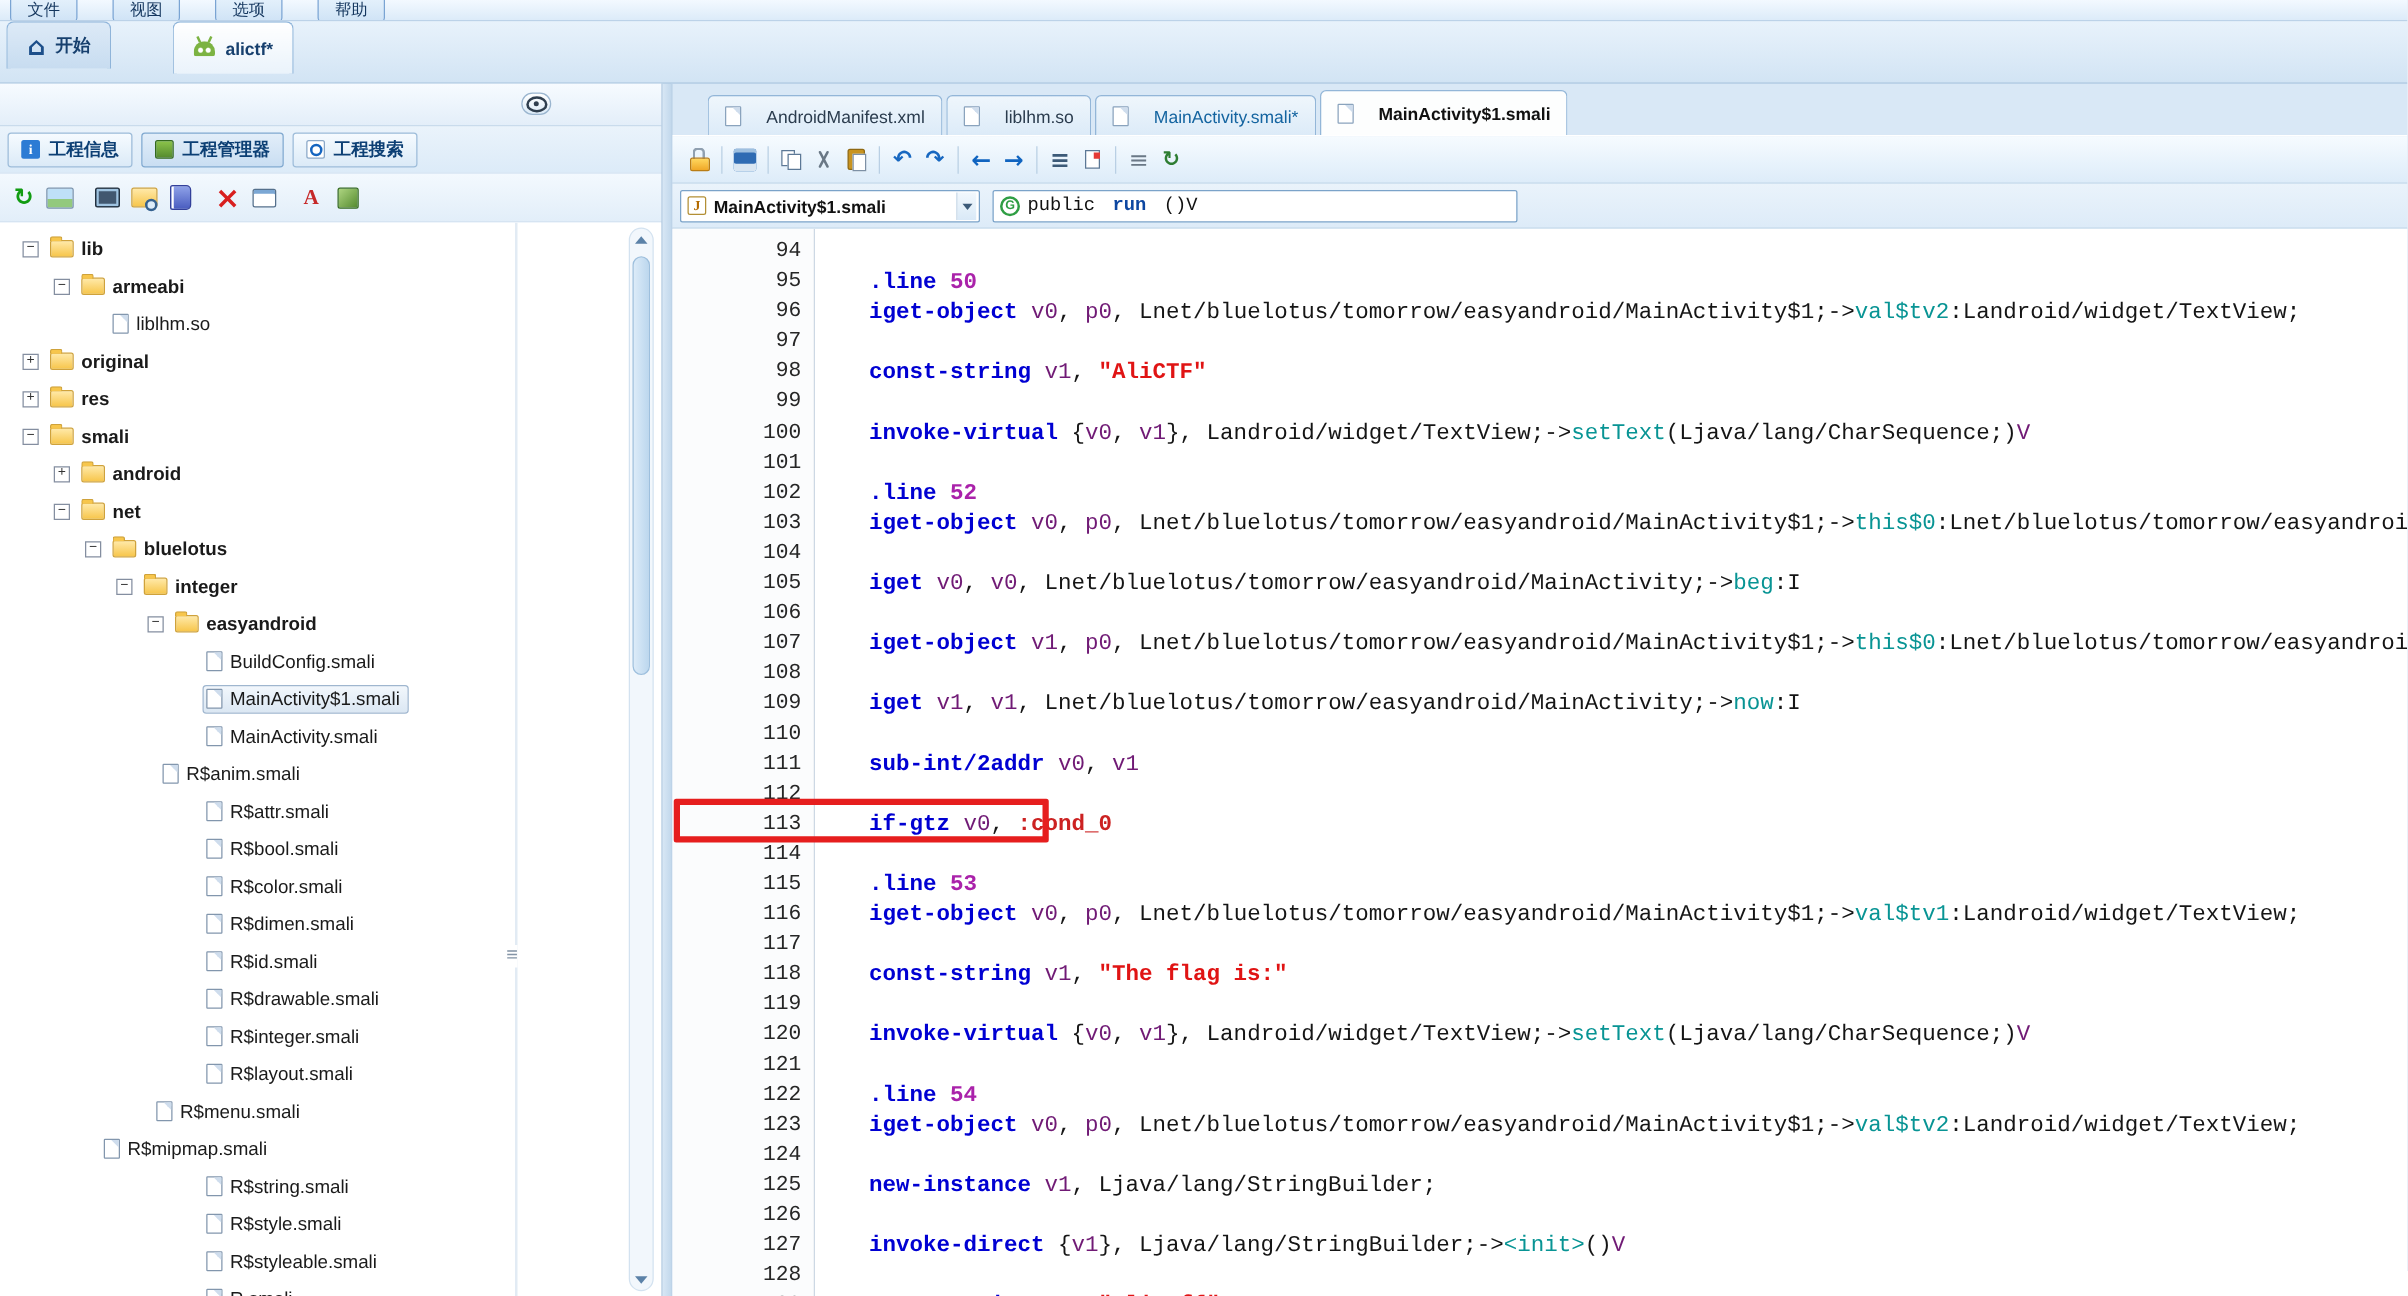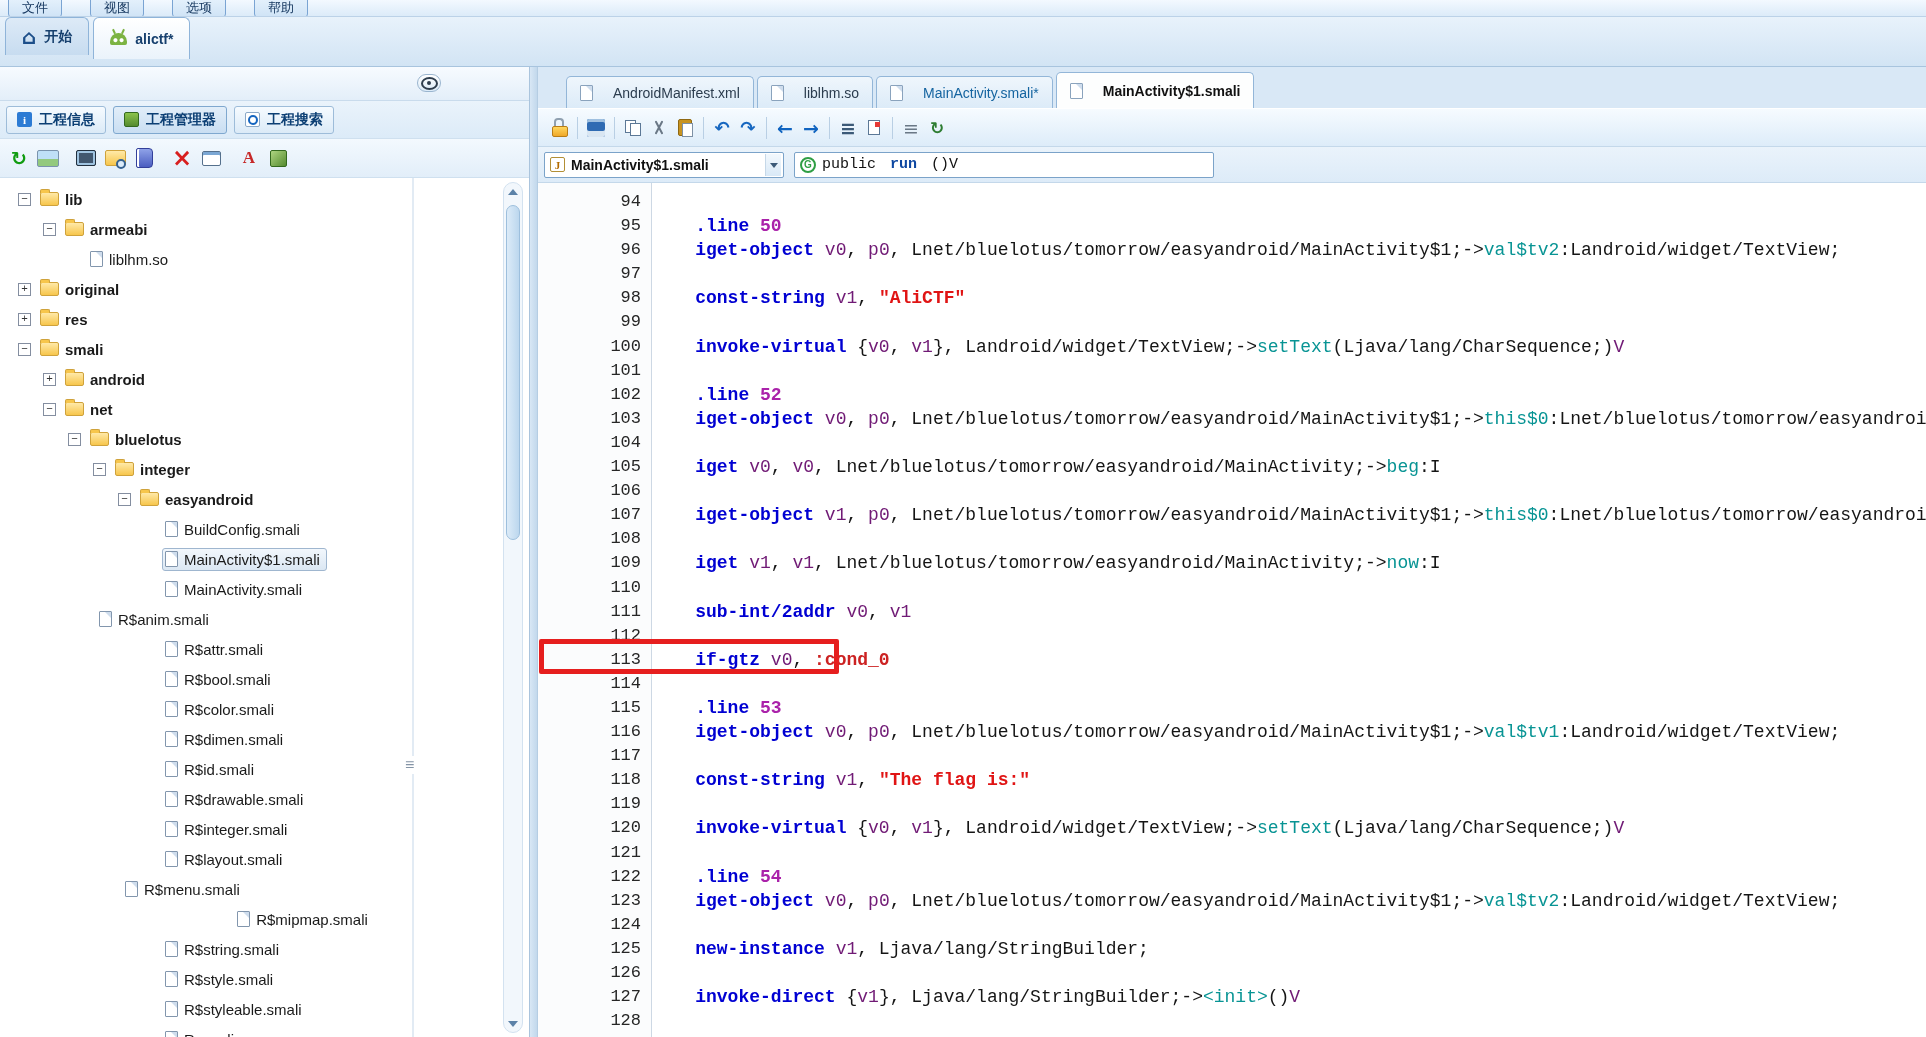--- a/index.html
+++ b/index.html
@@ -13,21 +13,21 @@
   .menu-btn { position:relative; top:-6px; height:24px; line-height:26px; padding:0 13px;
               border:1px solid #7aa4d3; border-radius:4px; background:linear-gradient(#e9f4fd,#cfe3f6);
               font-size:13px; color:#14365e; }
 
   
   .wintabs { height:50px; background:linear-gradient(#e8f2fb,#d2e4f4); border-bottom:1px solid #a8c4de;
              display:flex; padding-left:5px; gap:4px; }
   .win-tab { display:flex; align-items:center; gap:8px; height:38px; padding:0 16px;
              border:1px solid #8fb4d9; border-bottom:none; border-radius:6px 6px 0 0;
              background:linear-gradient(#ddeaf7,#c7dcf0); font-size:14px; font-weight:bold; color:#17406e; }
-  .win-tab.active { background:linear-gradient(#ffffff,#eaf3fb); height:42px; }
+  .win-tab.active { background:linear-gradient(#ffffff,#eaf3fb); height:42px;margin-left:45px; }
   .home-icon { display:inline-flex; align-items:center; }
   .home-icon::before { content:"⌂"; font-family:"DejaVu Sans",sans-serif; font-size:20px; color:#1d4f8a; line-height:18px; }
   .android-icon { width:17px; height:12px; border-radius:9px 9px 2px 2px; position:relative;
     background:radial-gradient(circle at 32% 60%, #fff 1.5px, rgba(0,0,0,0) 2.5px),
                radial-gradient(circle at 68% 60%, #fff 1.5px, rgba(0,0,0,0) 2.5px), #7cb342; }
   .android-icon::before,.android-icon::after { content:""; position:absolute; top:-4px; width:2px; height:5px; background:#7cb342; }
   .android-icon::before { left:3px; transform:rotate(-25deg); }
   .android-icon::after  { right:3px; transform:rotate(25deg); }
 
   .main { flex:1; display:flex; min-height:0; }
@@ -333,21 +333,21 @@
                 <span class="t-label">MainActivity$1.smali</span>
               </span>
             </div>
             <div class="tree-row file" style="padding-left: 143px;">
               <span class="spacer"></span>
               <span class="row-inner">
                 <span class="file-ic"></span>
                 <span class="t-label">MainActivity.smali</span>
               </span>
             </div>
-            <div class="tree-row file" style="padding-left: 77px;">
+            <div class="tree-row file" style="padding-left: 108px;">
               <span class="spacer"></span>
               <span class="row-inner">
                 <span class="file-ic"></span>
                 <span class="t-label">R$anim.smali</span>
               </span>
             </div>
             <div class="tree-row file" style="padding-left: 143px;">
               <span class="spacer"></span>
               <span class="row-inner">
                 <span class="file-ic"></span>
@@ -403,21 +403,21 @@
                 <span class="t-label">R$layout.smali</span>
               </span>
             </div>
             <div class="tree-row file" style="padding-left: 103px;">
               <span class="spacer"></span>
               <span class="row-inner">
                 <span class="file-ic"></span>
                 <span class="t-label">R$menu.smali</span>
               </span>
             </div>
-            <div class="tree-row file" style="padding-left: 61px; justify-content: center;">
+            <div class="tree-row file" style="padding-left: 61px;">
               <span class="spacer"></span>
               <span class="row-inner">
                 <span class="file-ic"></span>
                 <span class="t-label">R$mipmap.smali</span>
               </span>
             </div>
             <div class="tree-row file" style="padding-left: 143px;">
               <span class="spacer"></span>
               <span class="row-inner">
                 <span class="file-ic"></span>

